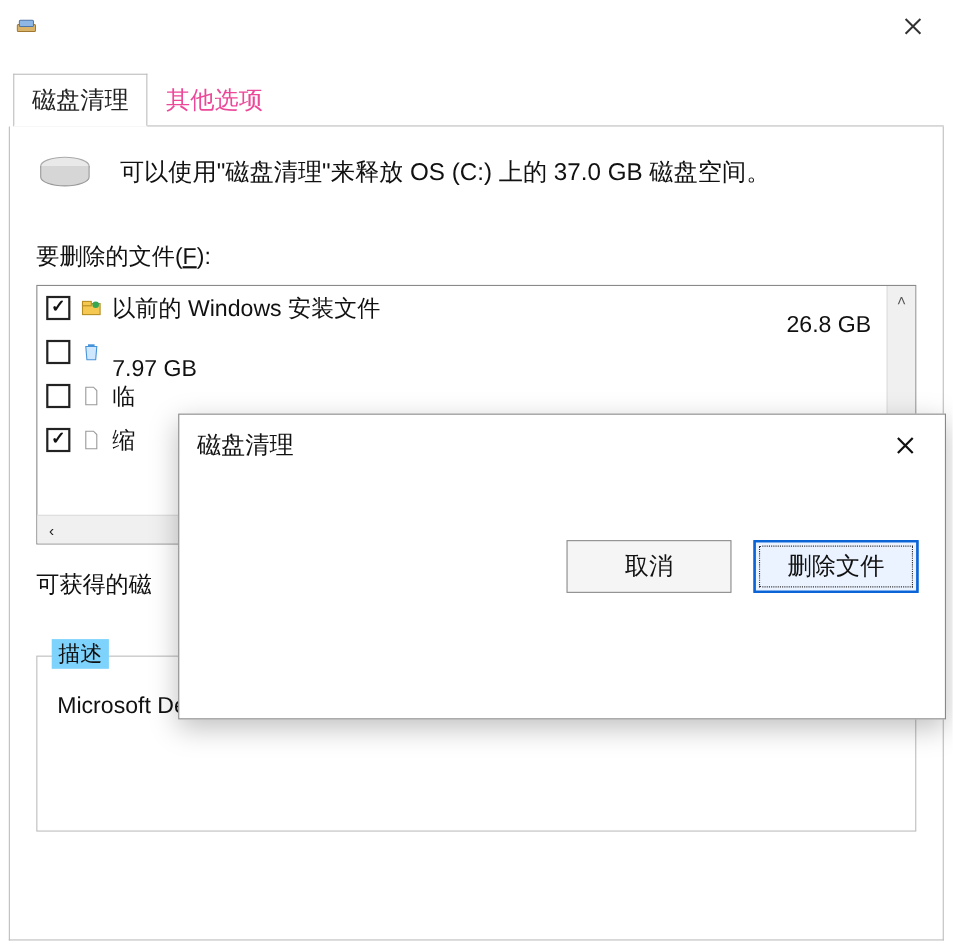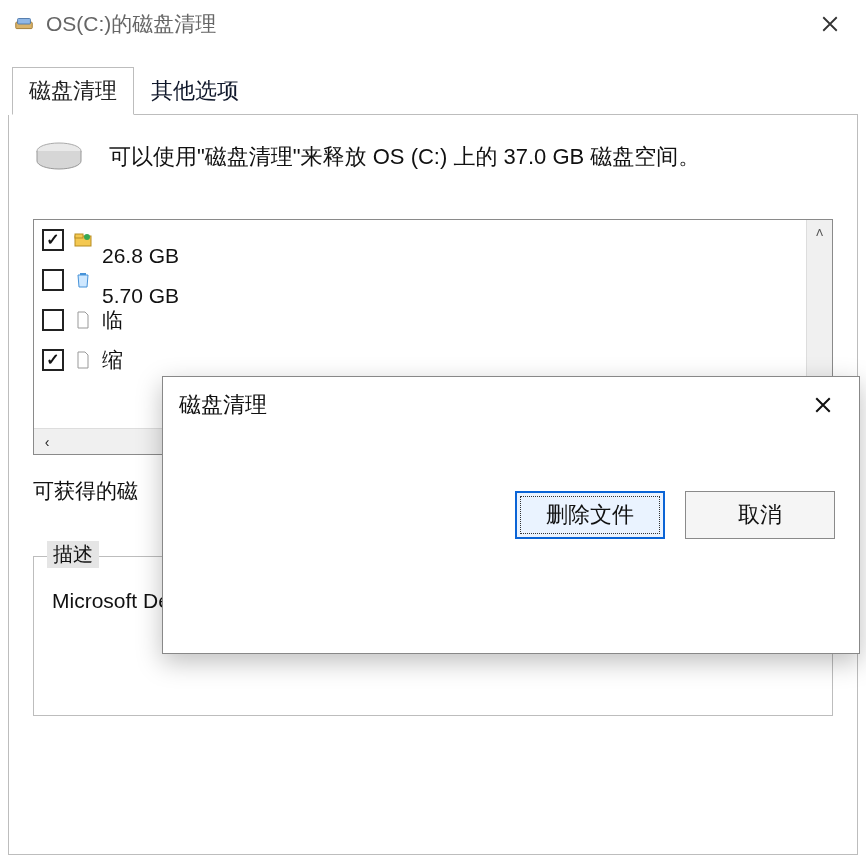--- a/index.html
+++ b/index.html
@@ -57,21 +57,21 @@
       border: 1px solid transparent;
       position: relative;
       top: 1px;
     }
     .tab.active {
       background: #fff;
       border: 1px solid #bdbdbd;
       border-bottom: 1px solid #fff;
     }
     .tab:not(.active) {
-      color: #0f172a;
+      color: #ec4899;
     }
     
     .panel {
       border: 1px solid #bdbdbd;
       border-top: none;
       padding: 24px 24px 24px 24px;
       min-height: 740px;
       position: relative;
     }
     .summary-row {
@@ -165,21 +165,21 @@
     .desc-group {
       margin-top: 24px;
       position: relative;
     }
     .desc-group .legend {
       font-size: 20px;
       color:#111;
       position: relative;
       left: 14px;
       top: 12px;
-      background:#e5e5e5;
+      background:#7dd3fc;
       display:inline-block;
       padding: 0 6px;
     }
     .desc-box {
       border: 1px solid #bdbdbd;
       padding: 30px 18px 18px 18px;
       min-height: 160px;
       font-size: 21px;
       color:#111;
     }
@@ -251,21 +251,20 @@
 <body>
 
 <div class="main-window">
   <div class="titlebar">
     <span class="titlebar-icon">
       <svg viewBox="0 0 24 24" width="22" height="22">
         <rect x="3" y="10" width="18" height="7" rx="1" fill="#d9b36a" stroke="#a07830"></rect>
         <rect x="5" y="6" width="14" height="6" rx="1" fill="#8fb7e6" stroke="#4d76a8"></rect>
       </svg>
     </span>
-    <span>OS(C:)的磁盘清理</span>
     <span class="titlebar-close">
       <svg viewBox="0 0 16 16" width="18" height="18">
           <path d="M2 2 L14 14 M14 2 L2 14" stroke="#333" stroke-width="1.6"></path>
         </svg>
     </span>
   </div>
 
   <div class="client-area">
     <div class="tabs">
       <div class="tab active"><span>磁盘清理</span></div>
@@ -276,43 +275,47 @@
       <div class="summary-row">
         <span class="disk-icon">
           <svg viewBox="0 0 52 36" width="52" height="36">
             <ellipse cx="26" cy="12" rx="22" ry="8" fill="#e9e9e9" stroke="#aaa"></ellipse>
             <path d="M4 12 v10 a22 8 0 0 0 44 0 v-10" fill="#d6d6d6" stroke="#999"></path>
           </svg>
         </span>
         <span class="summary-text">可以使用"磁盘清理"来释放 OS (C:) 上的 37.0 GB 磁盘空间。</span>
       </div>
 
+      <div class="section-label">
+        <span>要删除的文件(</span><u>F</u><span>):</span>
+      </div>
 
       <div class="filelist-wrap">
         <div class="filelist">
           <div class="file-row">
             <span class="cb checked"></span>
             <span class="fi">
                 <svg viewBox="0 0 20 20" width="20" height="20">
                   <rect x="2" y="6" width="16" height="10" fill="#f4c851" stroke="#b78d22"></rect>
                   <rect x="2" y="4" width="8" height="4" fill="#f4c851" stroke="#b78d22"></rect>
                   <circle cx="14" cy="7" r="3" fill="#36a853"></circle>
                 </svg>
               </span>
+            <span class="name">以前的 Windows 安装文件</span>
             <span class="size">26.8 GB</span>
           </div>
           <div class="file-row">
             <span class="cb"></span>
             <span class="fi">
                 <svg viewBox="0 0 20 20" width="20" height="20">
                   <path d="M5 5 h10 l-1 12 h-8 z" fill="#cfe8ff" stroke="#4793d9"></path>
                   <rect x="7" y="3" width="6" height="2" fill="#4793d9"></rect>
                 </svg>
               </span>
-            <span class="size">5.70 GB</span>
+            <span class="size">7.97 GB</span>
           </div>
           <div class="file-row">
             <span class="cb"></span>
             <span class="fi">
                 <svg viewBox="0 0 20 20" width="20" height="20">
                   <path d="M5 2 h7 l3 3 v13 h-10 z" fill="#fff" stroke="#999"></path>
                 </svg>
               </span>
             <span class="name">临</span>
             <span class="size"></span>
@@ -352,21 +355,21 @@
   <div class="modal">
     <div class="modal-titlebar">
       <span>磁盘清理</span>
       <span class="modal-close">
         <svg viewBox="0 0 16 16" width="18" height="18">
             <path d="M2 2 L14 14 M14 2 L2 14" stroke="#111" stroke-width="1.8"></path>
           </svg>
       </span>
     </div>
     <div class="modal-buttons">
+      <div class="btn">
+          <span>取消</span>
+        </div>
       <div class="btn primary">
           <span>删除文件</span>
-        </div>
-      <div class="btn">
-          <span>取消</span>
         </div>
     </div>
   </div>
 </div>
 
 </body></html>

